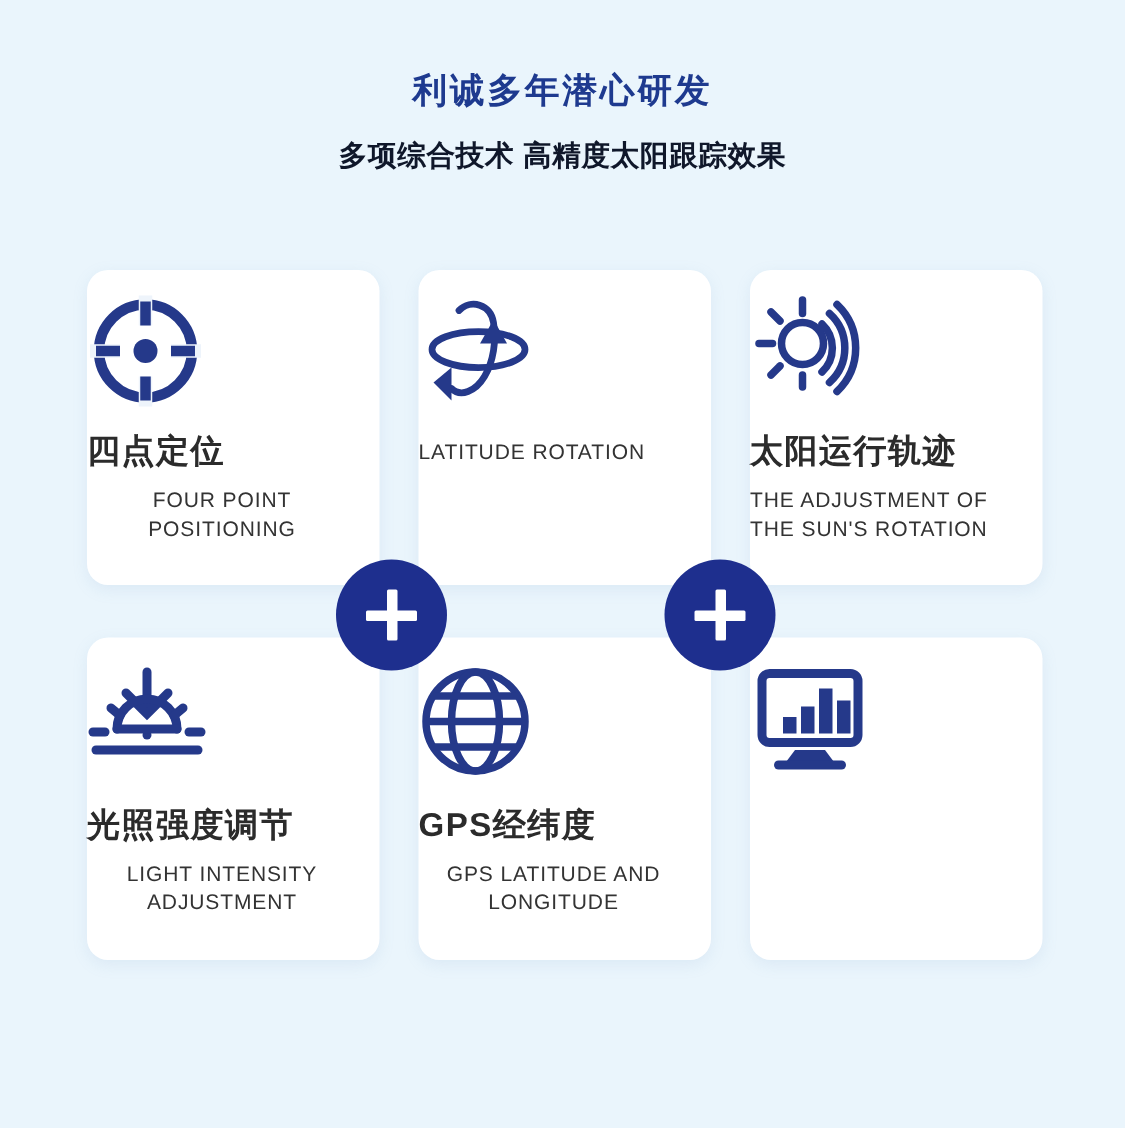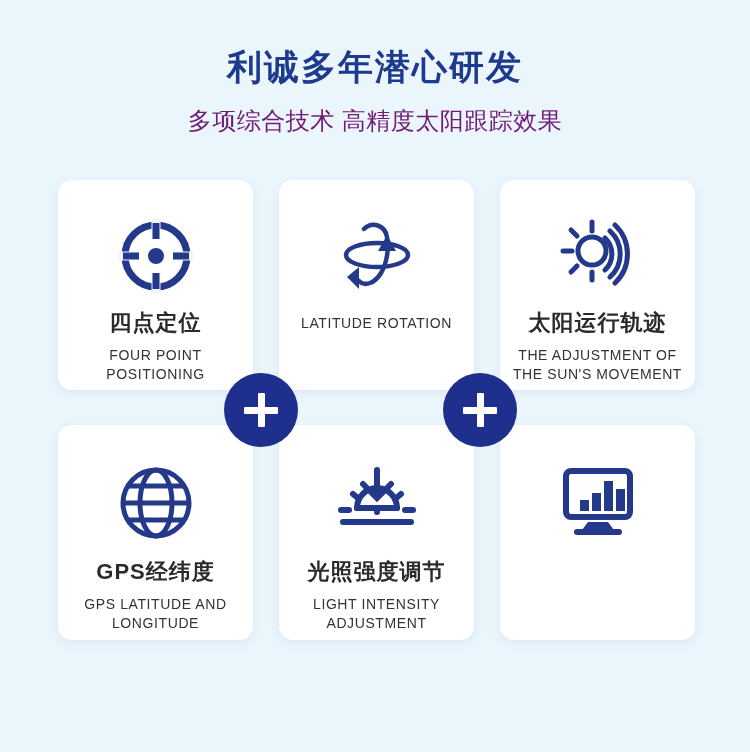--- a/index.html
+++ b/index.html
@@ -21,56 +21,56 @@
     height: 752px;
     box-sizing: border-box;
   }
 
   
   .header {
     text-align: center;
     padding-top: 48px;
   }
   .main-title {
-    font-size: 35px;
+    font-size: 23px;
     font-weight: bold;
     color: #1e3a8f;
     letter-spacing: 2px;
     line-height: 1.1;
     margin: 0;
   }
   .sub-title {
-    font-size: 24px;
-    color: #701a75;
+    font-size: 19px;
+    color: #0f172a;
     letter-spacing: 0.5px;
     margin: 18px 0 0 0;
-    font-weight: normal;
+    font-weight: bold;
   }
 
   
   .grid {
     position: absolute;
     left: 58px;
     top: 180px;
     width: 637px;
     display: grid;
     grid-template-columns: repeat(3, 195px);
     grid-template-rows: 210px 215px;
     column-gap: 26px;
     row-gap: 35px;
   }
   .card {
     background: #ffffff;
     border-radius: 14px;
     box-shadow: 0 3px 10px rgba(120, 160, 200, 0.13);
     display: flex;
     flex-direction: column;
-    align-items: center;
+    align-items: flex-start;
     justify-content: flex-start;
-    padding-top: 28px;
+    padding-top: 6px;
     box-sizing: border-box;
     position: relative;
     z-index: 1;
   }
   .card-icon {
     height: 96px;
     display: flex;
     align-items: center;
     justify-content: center;
   }
@@ -184,38 +184,22 @@
             <line x1="35" y1="62" x2="35" y2="54"></line>
             <path d="M48 20 A 22 22 0 0 1 48 52"></path>
             <path d="M53 13 A 31 31 0 0 1 53 59"></path>
             <path d="M58 7 A 40 40 0 0 1 58 65"></path>
           </g>
         </svg>
       </div>
       <div class="card-title">太阳运行轨迹</div>
       <div class="card-sub">
         <span>THE ADJUSTMENT OF</span><br>
-        <span>THE SUN'S MOVEMENT</span>
-      </div>
-    </div>
-
-    <div class="card row2">
-      <div class="card-icon">
-        <svg width="76" height="76" viewBox="0 0 76 76" aria-hidden="true">
-          <g fill="none" stroke="#25398a" stroke-width="5">
-            <circle cx="38" cy="38" r="33"></circle>
-            <ellipse cx="38" cy="38" rx="16" ry="33"></ellipse>
-            <line x1="5" y1="38" x2="71" y2="38"></line>
-            <line x1="11" y1="21" x2="65" y2="21"></line>
-            <line x1="11" y1="55" x2="65" y2="55"></line>
-          </g>
-        </svg>
-      </div>
-      <div class="card-title">GPS经纬度</div>
-      <div class="card-sub">GPS LATITUDE AND LONGITUDE</div>
+        <span>THE SUN'S ROTATION</span>
+      </div>
     </div>
 
     <div class="card row2">
       <div class="card-icon">
         <svg width="80" height="74" viewBox="0 0 80 74" aria-hidden="true">
           <g stroke="#25398a" stroke-width="6" stroke-linecap="round" fill="none">
             <line x1="40" y1="4" x2="40" y2="26"></line>
             <line x1="40" y1="46" x2="40" y2="46"></line>
             <path d="M26 18 L40 32 L54 18" stroke-width="6" fill="none"></path>
             <path d="M20 42 A 20 20 0 0 1 60 42" stroke-width="6"></path>
@@ -227,20 +211,36 @@
             <line x1="6" y1="56" x2="74" y2="56"></line>
           </g>
         </svg>
       </div>
       <div class="card-title">光照强度调节</div>
       <div class="card-sub">LIGHT INTENSITY ADJUSTMENT</div>
     </div>
 
     <div class="card row2">
       <div class="card-icon">
+        <svg width="76" height="76" viewBox="0 0 76 76" aria-hidden="true">
+          <g fill="none" stroke="#25398a" stroke-width="5">
+            <circle cx="38" cy="38" r="33"></circle>
+            <ellipse cx="38" cy="38" rx="16" ry="33"></ellipse>
+            <line x1="5" y1="38" x2="71" y2="38"></line>
+            <line x1="11" y1="21" x2="65" y2="21"></line>
+            <line x1="11" y1="55" x2="65" y2="55"></line>
+          </g>
+        </svg>
+      </div>
+      <div class="card-title">GPS经纬度</div>
+      <div class="card-sub">GPS LATITUDE AND LONGITUDE</div>
+    </div>
+
+    <div class="card row2">
+      <div class="card-icon">
         <svg width="80" height="72" viewBox="0 0 80 72" aria-hidden="true">
           <rect x="8" y="4" width="64" height="46" rx="5" fill="none" stroke="#25398a" stroke-width="6"></rect>
           <rect x="22" y="33" width="9" height="11" fill="#25398a"></rect>
           <rect x="34" y="26" width="9" height="18" fill="#25398a"></rect>
           <rect x="46" y="14" width="9" height="30" fill="#25398a"></rect>
           <rect x="58" y="22" width="9" height="22" fill="#25398a"></rect>
           <path d="M30 55 L50 55 L56 63 L24 63 Z" fill="#25398a"></path>
           <rect x="16" y="62" width="48" height="6" rx="3" fill="#25398a"></rect>
         </svg>
       </div>

